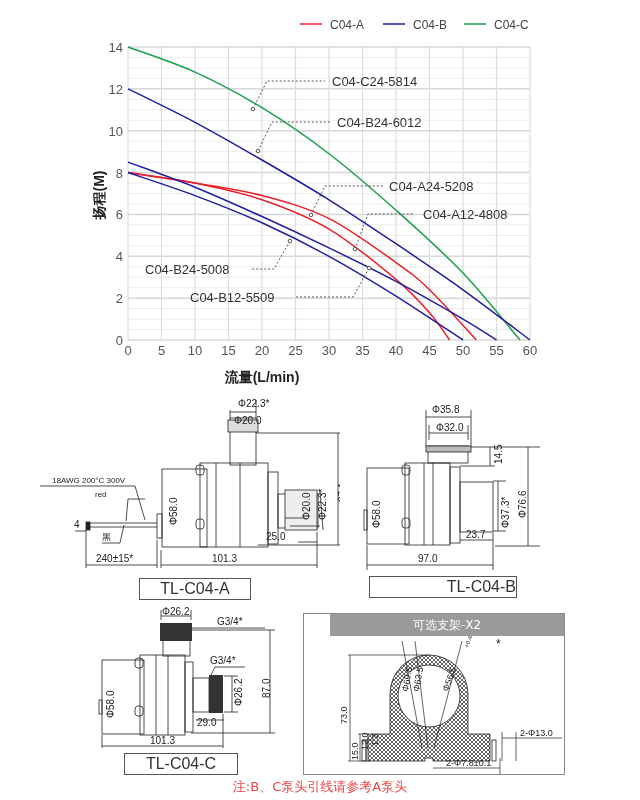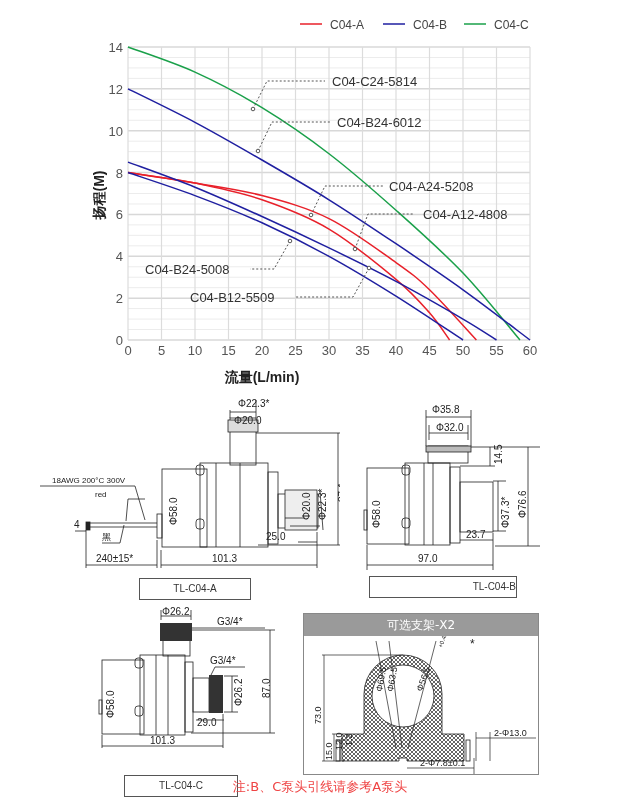--- a/index.html
+++ b/index.html
@@ -1,19 +1,19 @@
 <!DOCTYPE html>
 <html><head>
 <meta charset="utf-8">
 <style>
   html,body{margin:0;padding:0;background:#fff;}
   body{width:640px;height:800px;position:relative;overflow:hidden;font-family:"Liberation Sans",sans-serif;color:#333;}
   .abs{position:absolute;}
   svg text{font-family:"Liberation Sans",sans-serif;}
-  .caption-box{position:absolute;border:1px solid #555;background:#fff;font-size:10px;color:#333;text-align:center;line-height:20px;height:20px;}
+  .caption-box{position:absolute;border:1px solid #555;background:#fff;font-size:16px;color:#333;text-align:center;line-height:20px;height:20px;}
   .note{position:absolute;left:0;width:640px;top:778px;text-align:center;font-size:13px;color:#ef4444;font-family:"DejaVu Sans",sans-serif;}
 </style>
 </head>
 <body>
 
 <svg class="abs" style="left:0;top:0" width="640" height="390">
 
   <g>
     <line x1="300" y1="24" x2="322" y2="24" stroke="#e8202a" stroke-width="1.5"></line>
     <text x="330" y="29" font-size="12" fill="#444">C04-A</text>
@@ -270,23 +270,23 @@
   <rect x="119" y="75" width="14" height="38" fill="#333"></rect>
   <text x="72" y="15">Φ26.2</text>
   <text x="127" y="25">G3/4*</text>
   <text x="120" y="64">G3/4*</text>
   <text transform="translate(152,106) rotate(-90)">Φ26.2</text>
   <text transform="translate(180,98) rotate(-90)">87.0</text>
   <text transform="translate(24,118) rotate(-90)">Φ58.0</text>
   <text x="107" y="126">29.0</text>
   <text x="60" y="144">101.3</text>
 </svg>
-<div class="caption-box" style="left:124px;top:775px;width:112px;">TL-C04-C</div>
-
-<div class="abs" style="left:303px;top:613px;width:234px;height:160px;border:1px solid #888;background:#fff;">
+<div class="caption-box" style="left:124px;top:753px;width:112px;">TL-C04-C</div>
+
+<div class="abs" style="left:303px;top:613px;width:234px;height:160px;border:1px solid #888;background:#fff;padding-left:26px;">
   <div style="background:#9a9a9a;color:#fff;height:22px;line-height:22px;text-align:center;font-size:12px;font-family:'DejaVu Sans',sans-serif;">可选支架-X2</div>
   <svg width="234" height="138" font-size="9" fill="#222">
     <defs>
       <pattern id="hatch" width="4" height="4" patternUnits="userSpaceOnUse">
         <rect width="4" height="4" fill="#fff"></rect>
         <path d="M0,0 L4,4 M4,0 L0,4" stroke="#222" stroke-width="0.7"></path>
       </pattern>
     </defs>
     <g stroke="#222" stroke-width="0.8">
       <path d="M60,98 L60,58 A39,39 0 0 1 138,58 L138,98 L160,98 L160,125 L103,125 L103,122 L95,122 L95,125 L38,125 L38,98 Z" fill="url(#hatch)"></path>

